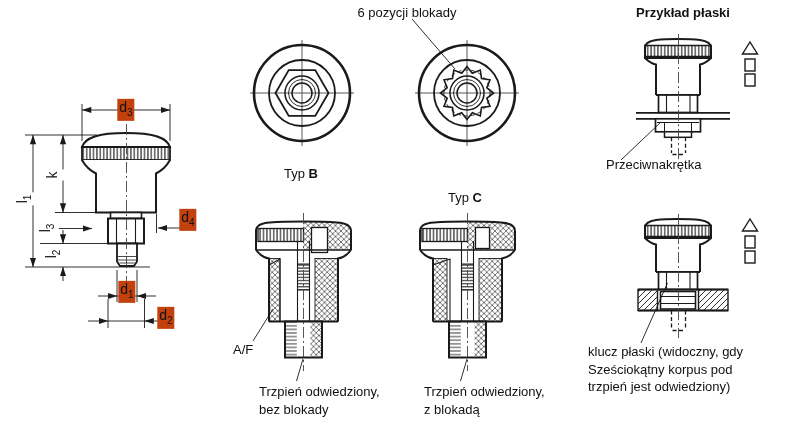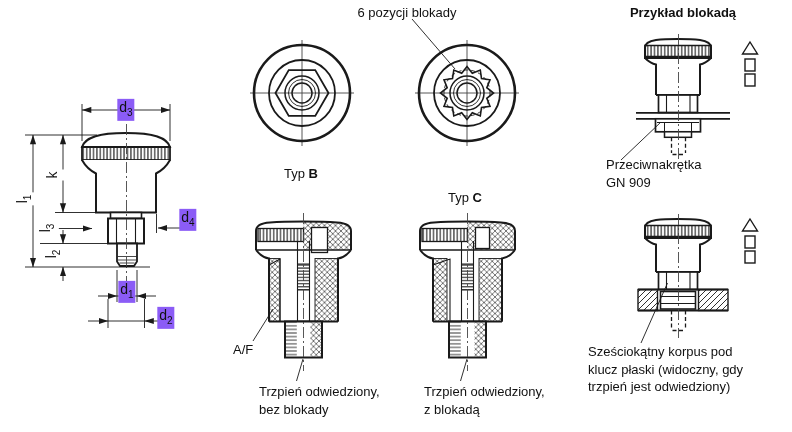--- a/index.html
+++ b/index.html
@@ -1,21 +1,21 @@
 <!DOCTYPE html>
 <html><head>
 <meta charset="utf-8">
 <style>
   html,body{margin:0;padding:0;background:#fff;}
   .stage{position:relative;width:792px;height:432px;background:#fff;overflow:hidden;
          font-family:"Liberation Sans",sans-serif;color:#111;}
   .stage svg{position:absolute;left:0;top:0;}
   .lbl{position:absolute;font:13px/17.5px "Liberation Sans",sans-serif;color:#111;white-space:nowrap;}
   .bold{font-weight:bold;}
-  .dim{font-size:14px;background:#8b5cf6;padding:0 2px;}
+  .dim{font-size:14px;background:#c2410c;padding:0 2px;}
   .cc{transform:translate(-50%,-50%);}
   .cx{transform:translateX(-50%);text-align:center;}
   .rot{transform:translate(-50%,-50%) rotate(-90deg);background:#fff;padding:0 2px;}
   sub{font-size:10px;}
 </style>
 </head>
 <body>
 
 <div class="stage">
 
@@ -200,26 +200,25 @@
 
   <div class="lbl" style="left:259px;top:383px;">
     <div>Trzpień odwiedziony,</div>
     <div>bez blokady</div>
   </div>
   <div class="lbl" style="left:424px;top:383px;">
     <div>Trzpień odwiedziony,</div>
     <div>z blokadą</div>
   </div>
 
-  <div class="lbl bold cx" style="left:683px;top:4px;">Przykład blokadą</div>
+  <div class="lbl bold cx" style="left:683px;top:4px;">Przykład płaski</div>
 
   <div class="lbl" style="left:606px;top:156px;">
     <div>Przeciwnakrętka</div>
-    <div>GN 909</div>
   </div>
 
   <div class="lbl" style="left:588px;top:343px;">
+    <div>klucz płaski (widoczny, gdy</div>
     <div>Sześciokątny korpus pod</div>
-    <div>klucz płaski (widoczny, gdy</div>
     <div>trzpień jest odwiedziony)</div>
   </div>
 
 </div>
 
 </body></html>

